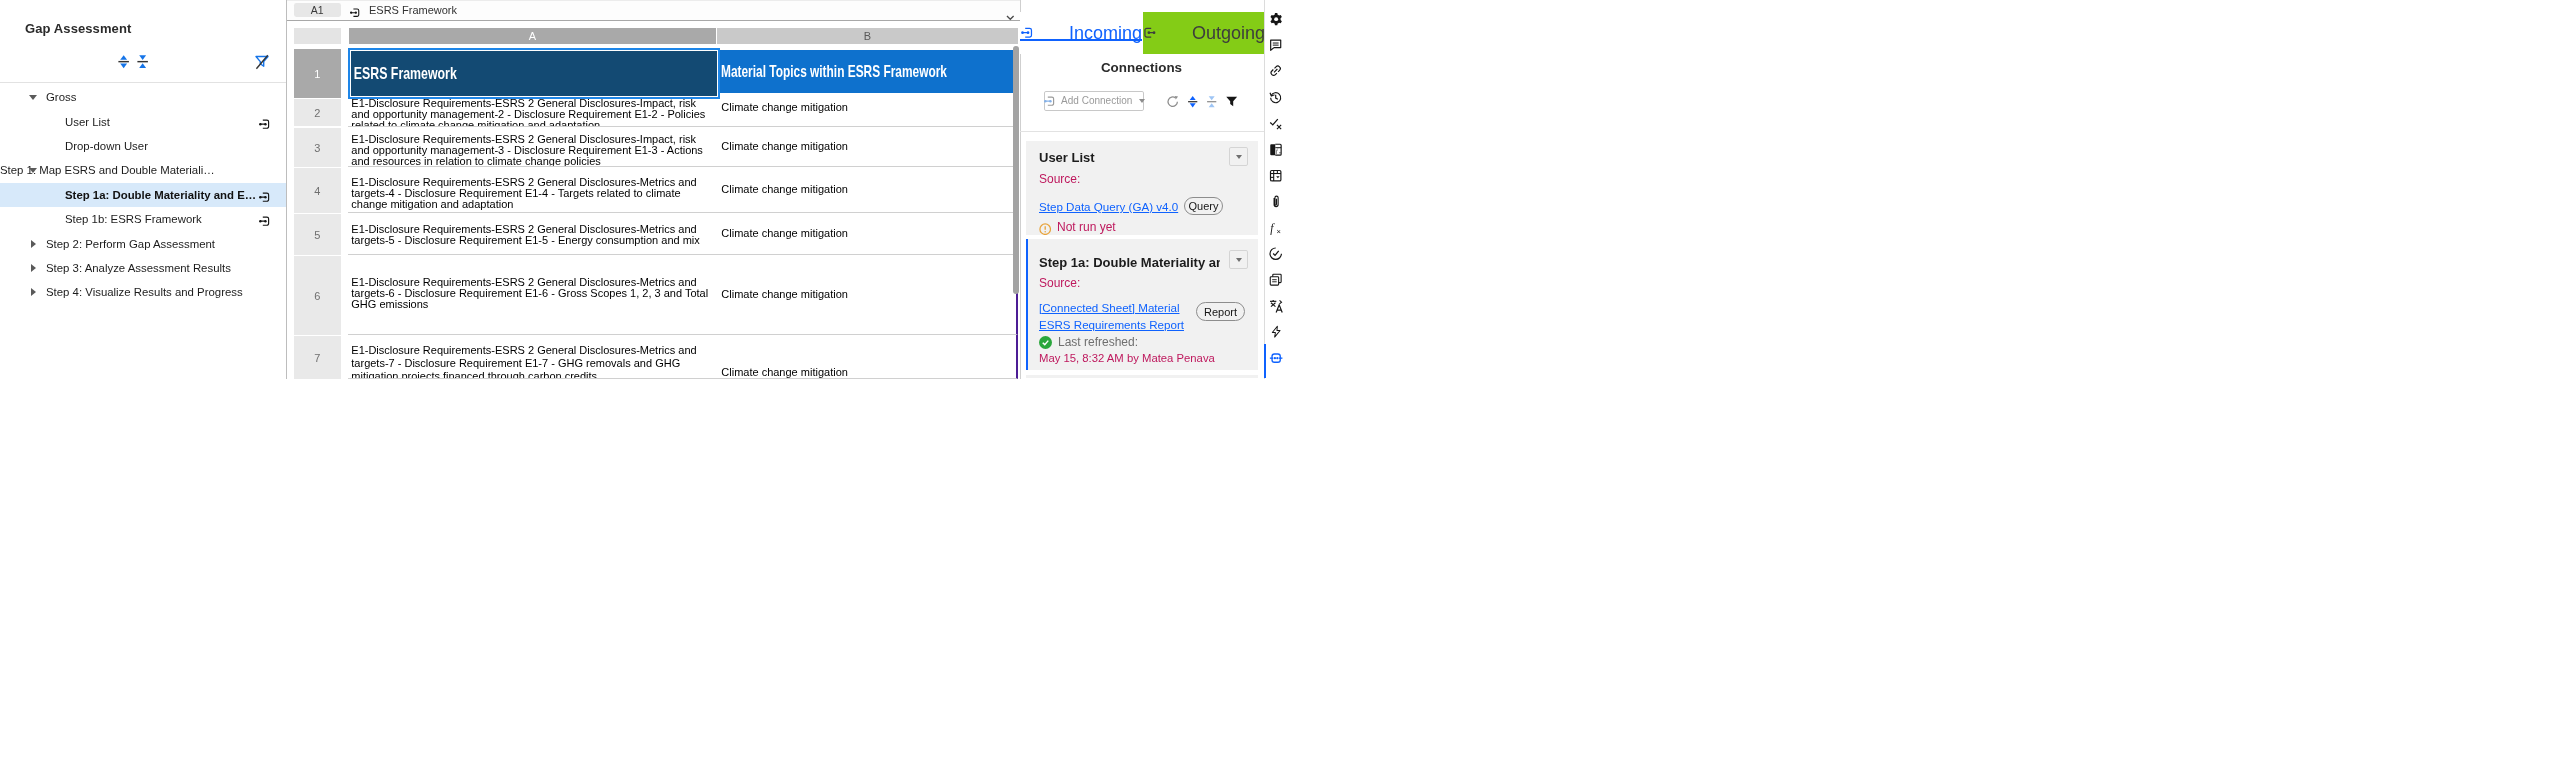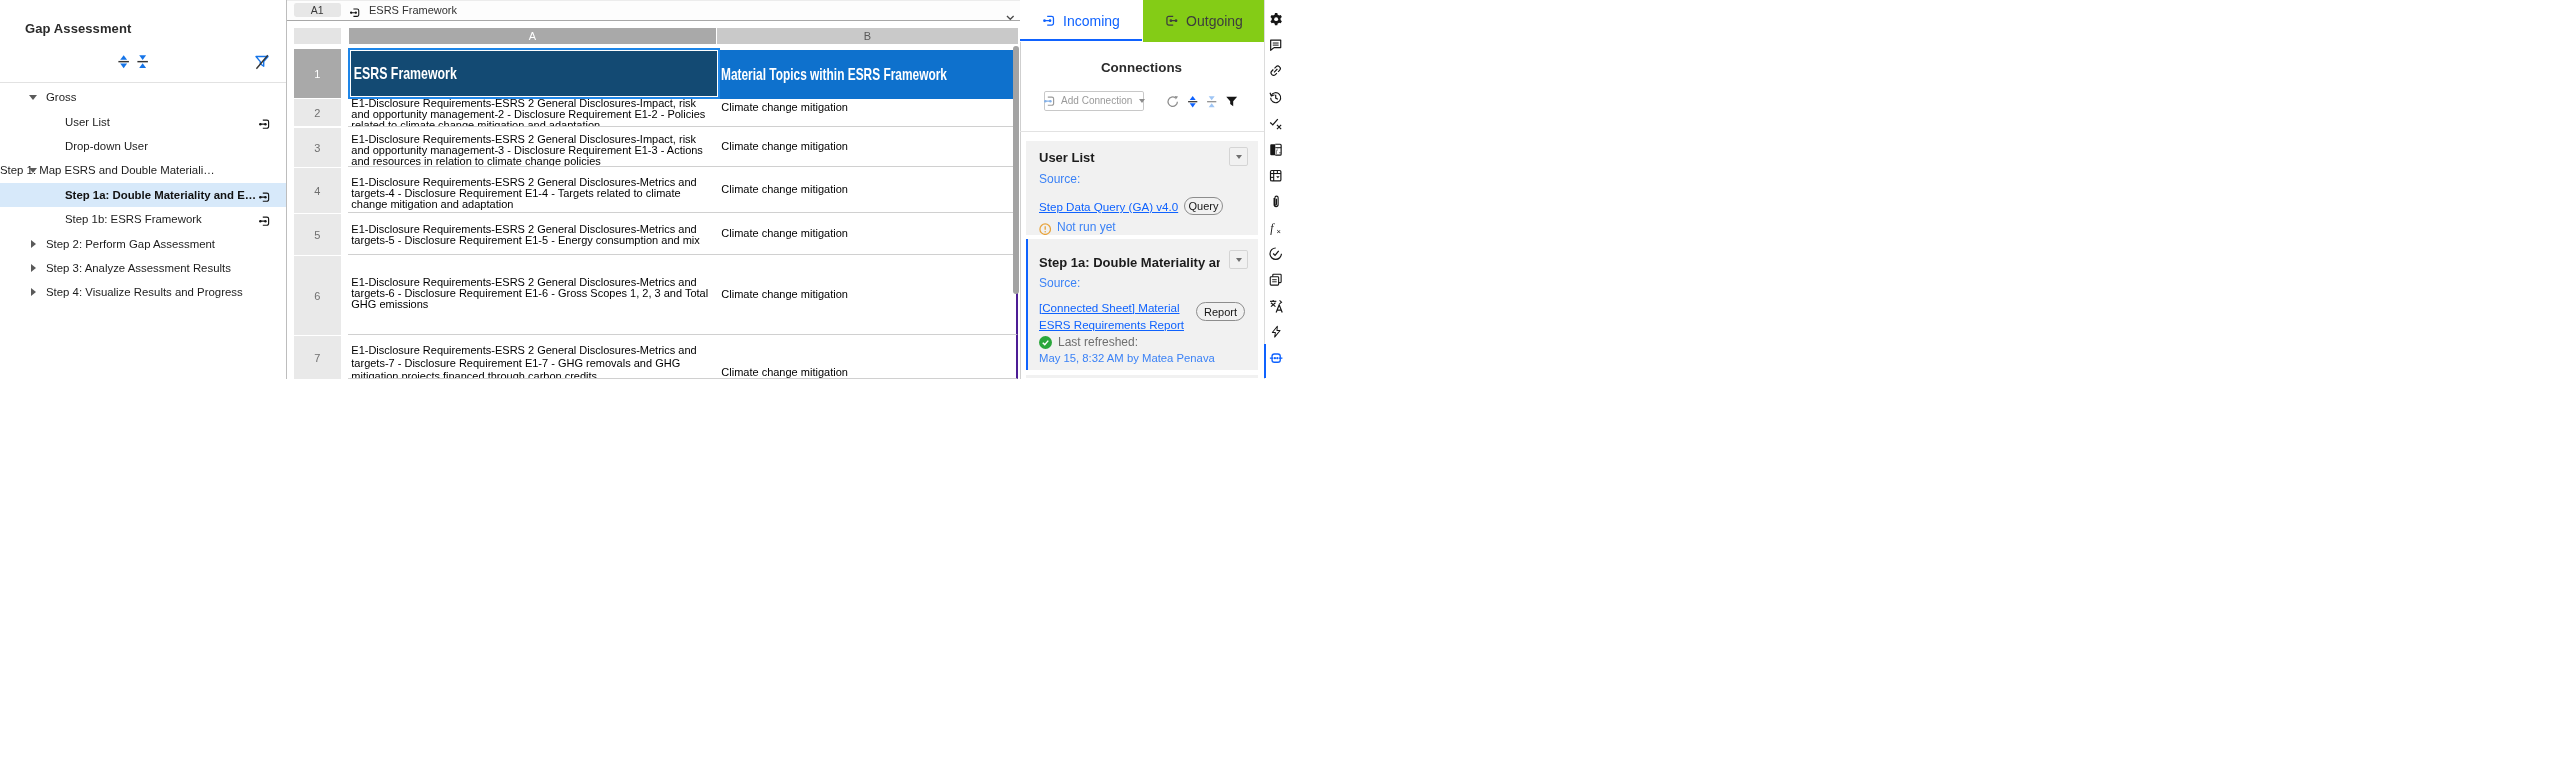--- a/index.html
+++ b/index.html
@@ -29,38 +29,38 @@
   #chA { left:62px; width:367px; background:#a9a9a9; color:#fff; }
   #chB { left:430px; width:301px; background:#c9c9c9; color:#595959; }
   #corner { left:6.7px; top:28px; width:47px; height:16px; background:#e4e4e4; }
   .rhead { left:6.7px; width:47px; font-size:11px; color:#6f6f6f; background:#e9e9e9; display:flex; align-items:center; justify-content:center; }
   .cell { overflow:hidden; display:flex; flex-direction:column; justify-content:center; font-size:11px; line-height:11.3px; color:#000; background:#fff; }
   .ca { left:61px; width:370px; padding-left:3.3px; padding-right:0; border-right:1px solid #d0d0d0; border-bottom:1px solid #d0d0d0; }
   .cb { left:430px; width:301px; padding-left:4.3px; border-right:2px solid #4c1d95; border-bottom:1px solid #d0d0d0; }
   #a1sel { left:61px; top:48px; width:372px; height:51px; border:2.2px solid #1e86e8; background:#fff; padding:1px; z-index:5; }
   #a1in { width:100%; height:100%; background:#134a73; display:flex; align-items:center; }
   #a1in span, #b1 span { font-size:17px; font-weight:bold; color:#fff; white-space:nowrap; transform-origin:0 50%; }
-  #b1 { left:430px; top:50px; width:301px; height:49px; background:#0e71cd; display:flex; align-items:center; padding-left:4.3px; }
+  #b1 { left:430px; top:50px; width:301px; height:43px; background:#0e71cd; display:flex; align-items:center; padding-left:4.3px; }
   #sbar { left:726px; top:46px; width:5.7px; height:248px; background:#a3a3a3; border-radius:2.9px; z-index:9; }
 
   
   #rp-bg { left:1020px; top:0; width:244px; height:379px; background:#fff; border-left:1px solid #cfcfcf; }
-  #tab-in, #tab-out { top:0; height:42px; display:flex; align-items:center; justify-content:center; font-size:14px; }
+  #tab-in, #tab-out { top:12px; height:42px; display:flex; align-items:center; justify-content:space-between; font-size:18px; }
   #tab-in { left:1020px; width:122px; color:#0f62fe; background:#fff; }
   #tab-out { left:1143px; width:122px; color:#3d3d3d; background:#84cc16; }
   #tab-in svg, #tab-out svg { margin-right:7.6px; }
   #tab-line { left:1020px; top:39px; width:122px; height:2.1px; background:#0f62fe; }
   #conn-h { left:1020px; top:60px; width:243px; text-align:center; font-size:13.4px; font-weight:bold; color:#2b2b2b; }
   #addbtn { left:1044px; top:91px; width:100px; height:19.6px; border:1px solid #c8c8c8; border-radius:1.9px; display:flex; align-items:center; justify-content:center; font-size:10px; color:#9a9a9a; background:#fff; white-space:nowrap; }
   #addbtn svg { flex-shrink:0; }
   .caret { width:0; height:0; border-left:3.8px solid transparent; border-right:3.8px solid transparent; border-top:4.8px solid #8d8d8d; display:inline-block; }
   #rp-hr { left:1020px; top:131px; width:244px; height:1px; background:#e2e2e2; }
   .card { left:1026px; width:232px; background:#f1f1f1; }
   .ctitle { left:1039px; font-size:13px; font-weight:bold; color:#1c1c1c; }
-  .ctext { left:1039px; font-size:12px; color:#3b82f6; }
+  .ctext { left:1039px; font-size:12px; color:#be185d; }
   .clink { left:1039px; font-size:11.6px; color:#0f62fe; text-decoration:underline; line-height:16.7px; }
   .dd { left:1229px; width:19px; height:19px; border:1px solid #d4d4d4; border-radius:1.9px; display:flex; align-items:center; justify-content:center; background:#f1f1f1; }
   .dd .caret { border-left-width:3.3px; border-right-width:3.3px; border-top-width:4.3px; border-top-color:#6f6f6f; }
   .pill { height:17.7px; border:1px solid #8d8d8d; border-radius:9.5px; background:#f1f1f1; display:flex; align-items:center; justify-content:center; font-size:11px; color:#161616; }
 
   
   #tb { left:1264px; top:0; width:24px; height:379px; background:#fff; }
   #tb-div { left:0; top:0; width:1px; height:379px; background:#dcdcdc; }
   #tb-blue { left:0; top:344px; width:2.4px; height:34px; background:#0f62fe; }
   .tbi { position:absolute; left:0; width:24px; height:14.3px; display:flex; align-items:center; justify-content:center; }

